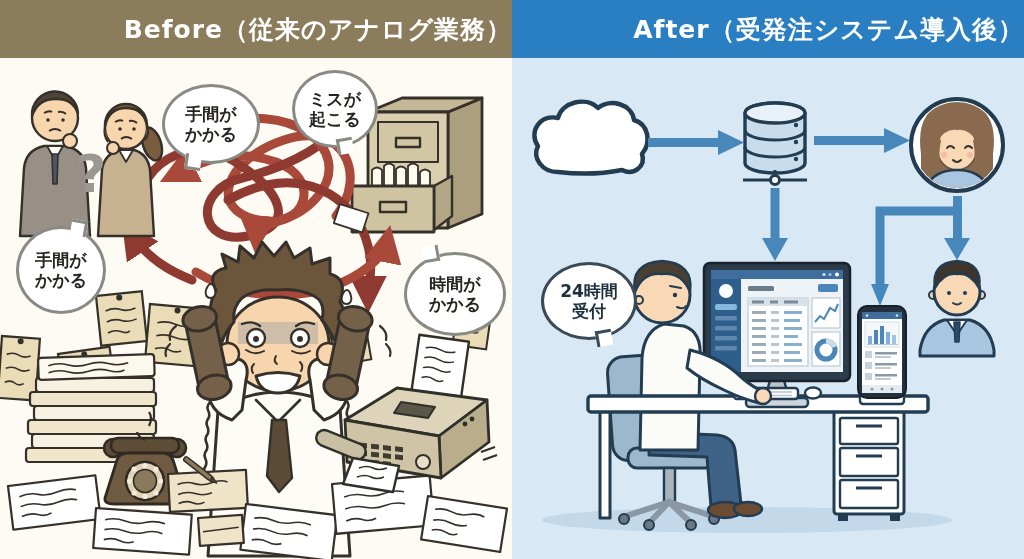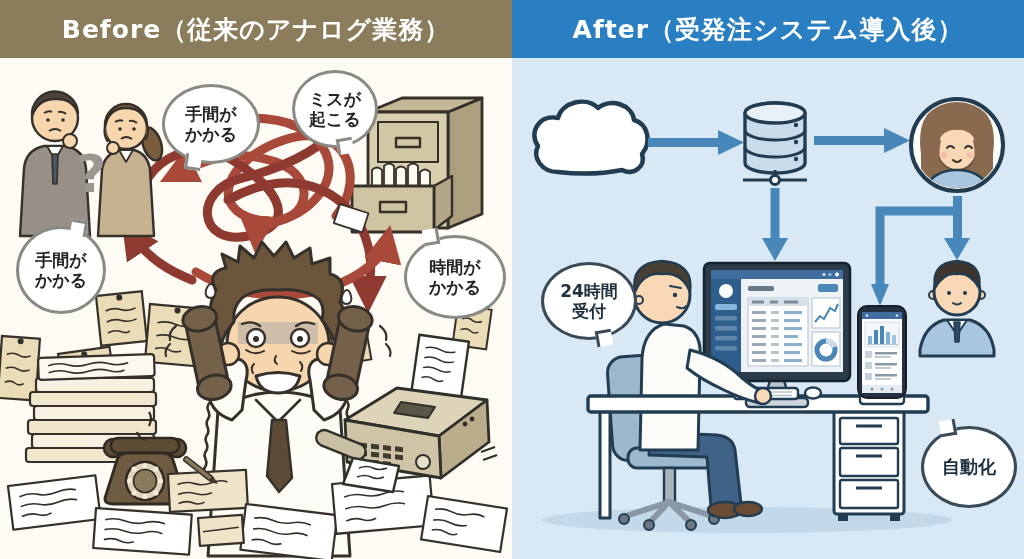--- a/index.html
+++ b/index.html
@@ -7,21 +7,21 @@
   .stage{
     position:relative;width:1024px;height:559px;overflow:hidden;
     font-family:"DejaVu Sans","Liberation Sans",sans-serif;
     background:#fff;
   }
   .panel{position:absolute;top:0;width:512px;height:559px;}
   .panel-before{left:0;background:var(--before-body-bg,#fdfbf4);}
   .panel-after{left:512px;background:var(--after-body-bg,#d8e9f5);}
   .panel-header{
     position:absolute;top:0;left:0;width:512px;height:58px;
-    display:flex;align-items:center;justify-content:center;
+    display:flex;align-items:center;justify-content:flex-end;
   }
   .panel-before .panel-header{background:var(--before-header-bg,#8b7c5c);}
   .panel-after  .panel-header{background:var(--after-header-bg,#2a7fc2);}
   .panel-title{
     color:#ffffff;font-size:25px;font-weight:bold;letter-spacing:1px;
     white-space:nowrap;
   }
   .panel-body{position:absolute;top:58px;left:0;width:512px;height:501px;}
   .panel-body svg{position:absolute;top:0;left:0;}
 
@@ -578,26 +578,23 @@
 かかる</span>
   </div>
   <div class="bubble b-before t-dr" style="left:292px;top:70px;width:86px;height:78px">
     <span>ミスが
 起こる</span>
   </div>
   <div class="bubble b-before t-ur" style="left:16px;top:226px;width:90px;height:88px">
     <span>手間が
 かかる</span>
   </div>
-  <div class="bubble b-before t-ul" style="left:404px;top:235px;width:102px;height:84px">
+  <div class="bubble b-before t-ul" style="left:404px;top:252px;width:102px;height:84px">
     <span>時間が
 かかる</span>
   </div>
 
   <div class="bubble b-after t-dr" style="left:541px;top:262px;width:96px;height:78px">
     <span>24時間
 受付</span>
   </div>
-  <div class="bubble b-after t-ul" style="left:921px;top:426px;width:96px;height:82px;font-size:18px">
-    <span>自動化</span>
-  </div>
 
 </div>
 
 </body></html>

